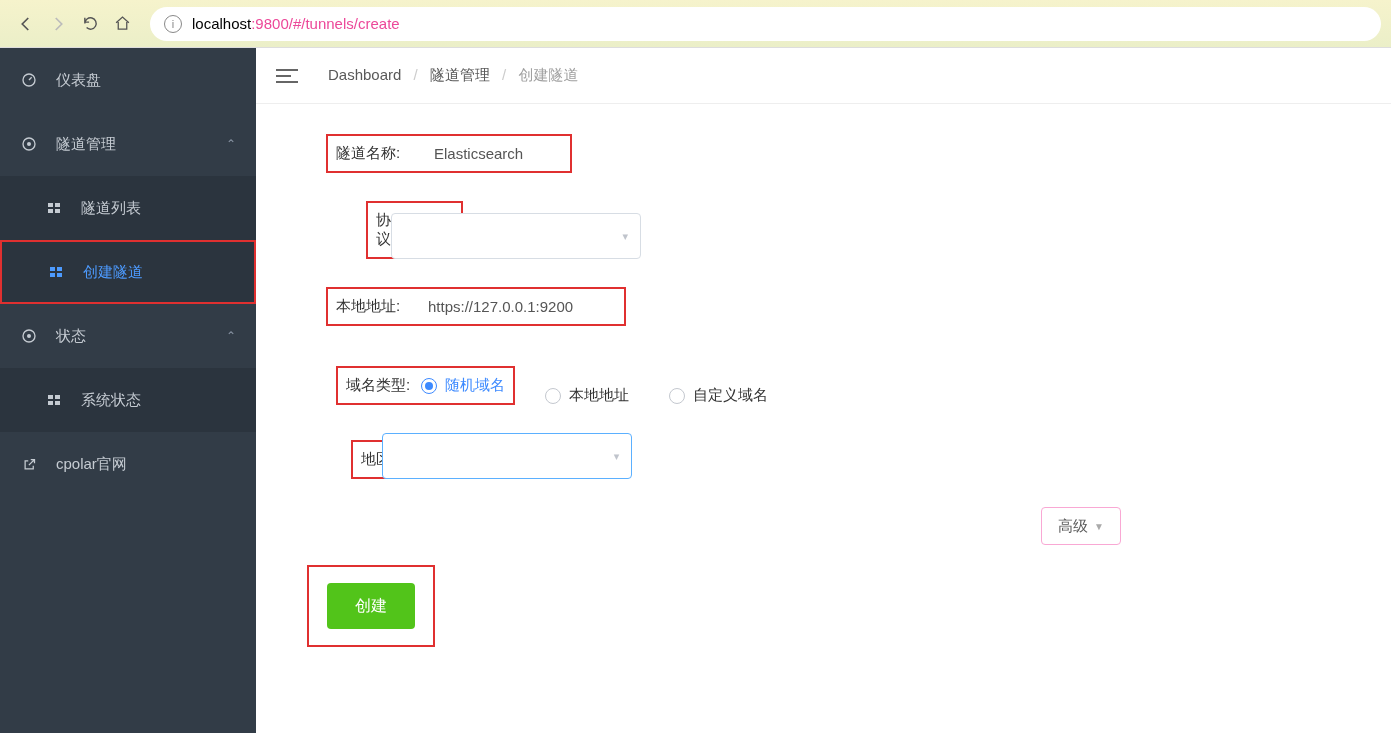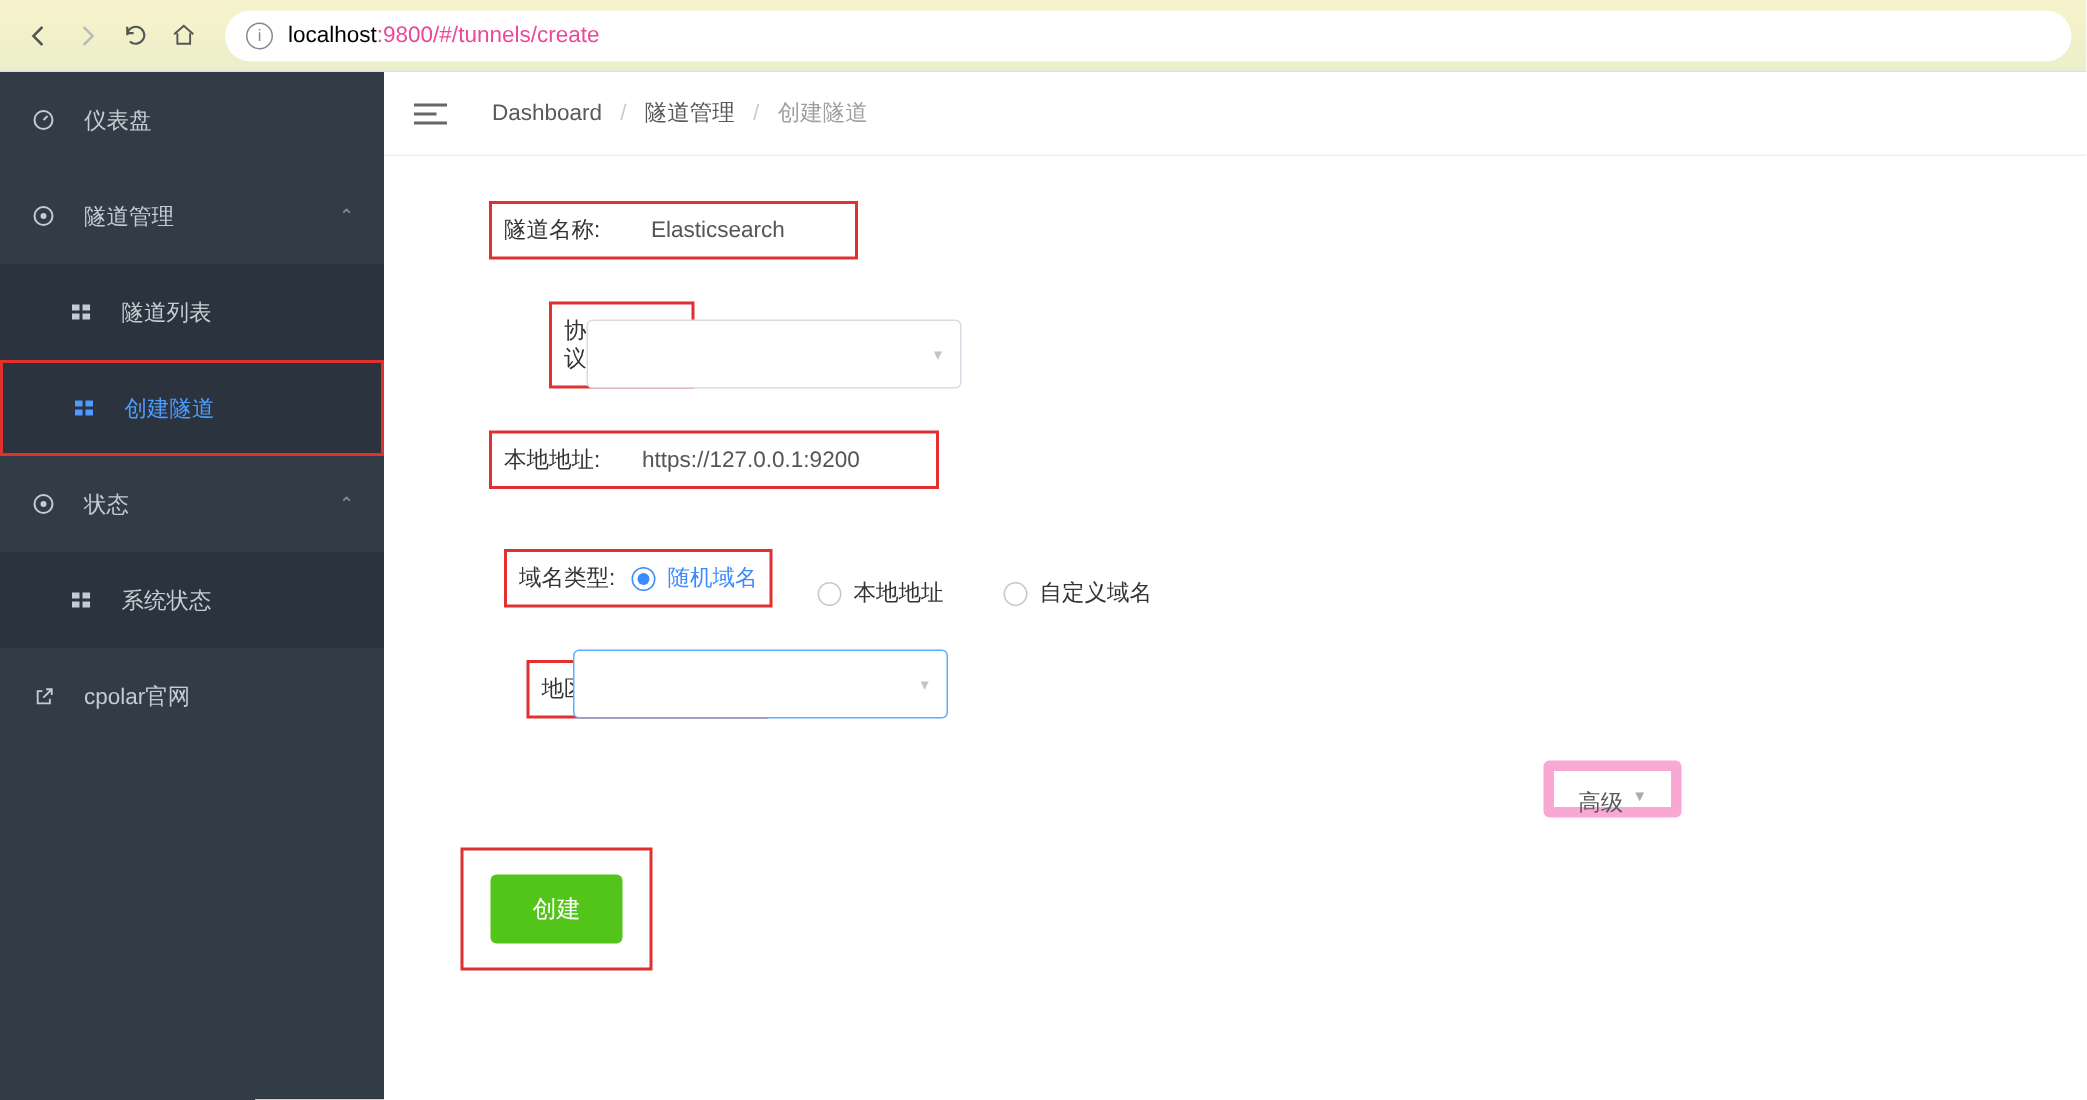--- a/index.html
+++ b/index.html
@@ -46,21 +46,21 @@
     .sel-caret { color: #c0c4cc; font-size: 11px; }
     
     .radio-group { display: flex; align-items: center; }
     .radio-item { display: flex; align-items: center; margin-right: 40px; cursor: pointer; font-size: 15px; }
     .radio-circle { width: 16px; height: 16px; border: 1.5px solid #c4c8cf; border-radius: 50%; margin-right: 8px; display: flex; align-items: center; justify-content: center; }
     .radio-item.selected .radio-circle { border-color: #3d8aff; }
     .radio-item.selected .radio-circle::after { content: ''; width: 8px; height: 8px; background: #3d8aff; border-radius: 50%; }
     .radio-item.selected { color: #3d8aff; }
     
     .adv-row { display: flex; justify-content: flex-end; padding-right: 250px; margin-top: 20px; margin-bottom: 20px; }
-    .adv-btn { height: 38px; padding: 12px 16px; border: 7px solid #f9a8d4; border-radius: 4px; background: #fff; cursor: pointer; font-size: 15px; color: #595959; display: flex; align-items: flex-start; }
+    .adv-btn { height: 38px; padding: 1px 16px; border: 1px solid #f9a8d4; border-radius: 4px; background: #fff; cursor: pointer; font-size: 15px; color: #595959; display: flex; align-items: center; }
     .adv-btn span.caret { margin-left: 6px; color: #aaa; font-size: 10px; }
     
     .submit-row { margin-top: 12px; margin-left: 20px; padding-left: 11px; }
     .submit-btn { height: 46px; padding: 0 28px; background: #52c41a; color: #fff; border: none; border-radius: 4px; font-size: 16px; cursor: pointer; }
     
     
     .redbox { border: 2px solid #e03030; padding: 8px; display: inline-flex; align-items: center; }
     .redbox-submit { border: 2px solid #e03030; padding: 16px 18px; display: inline-block; }
     .redbox-sub { border: 2px solid #e03030; }
     

